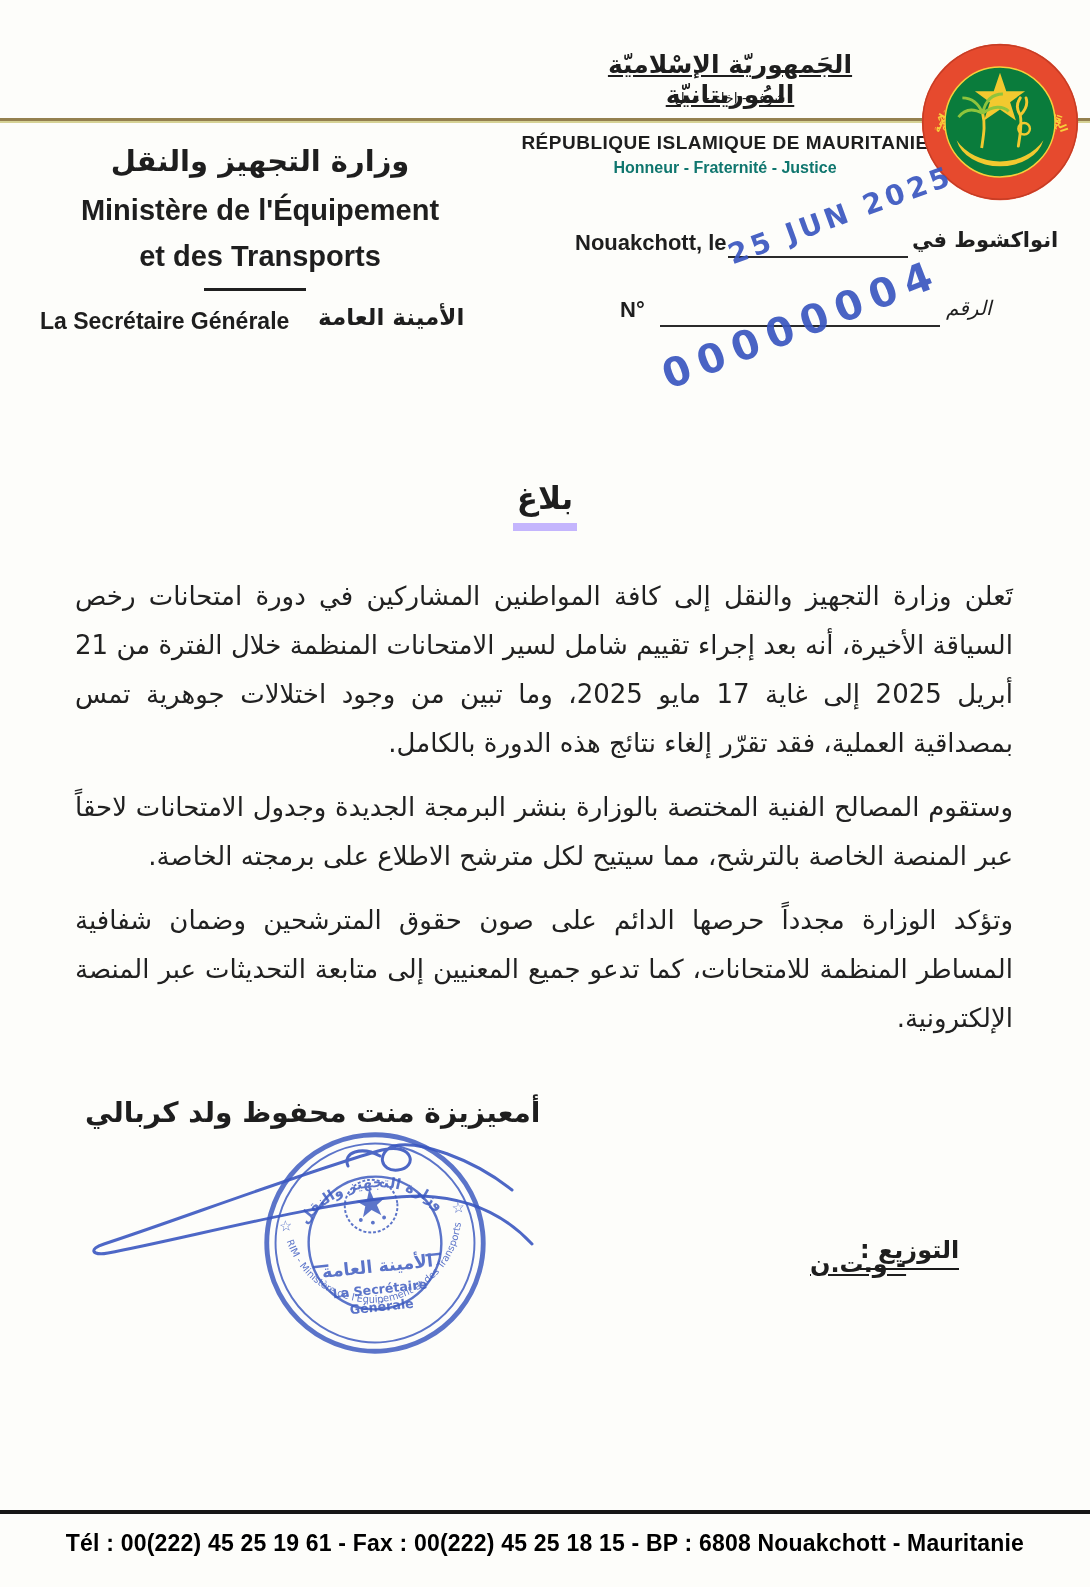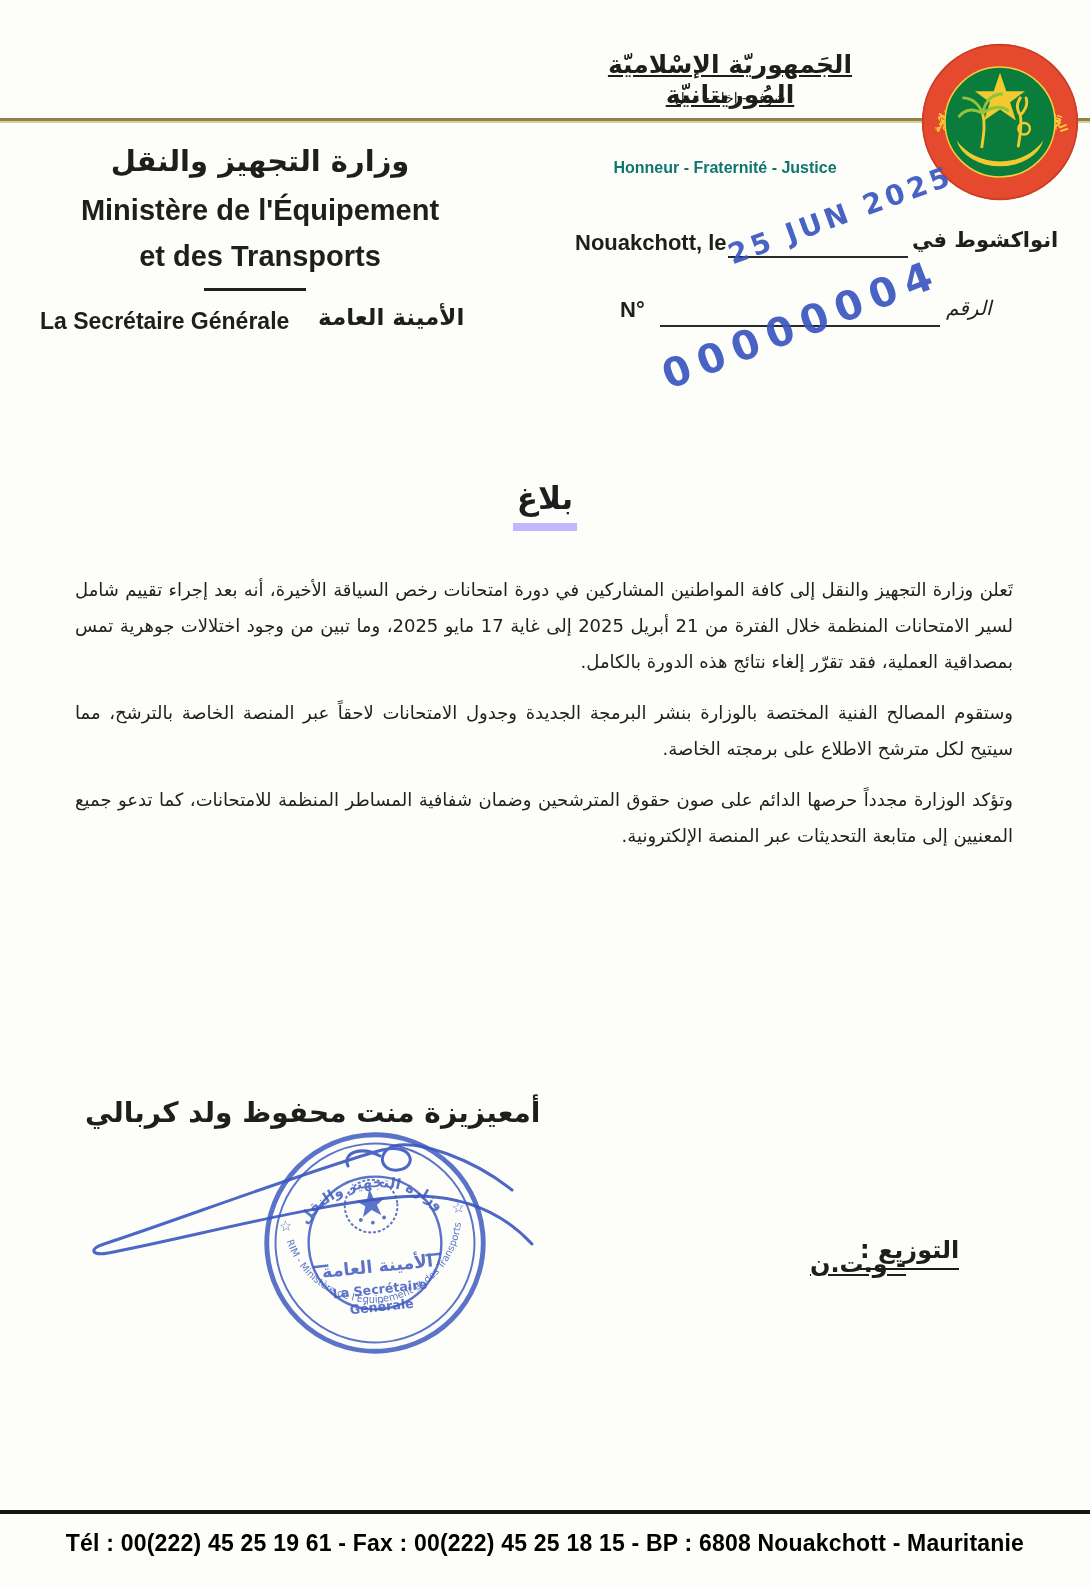--- a/index.html
+++ b/index.html
@@ -38,21 +38,21 @@
     letter-spacing:4px;transform:rotate(-20deg);transform-origin:left bottom;
     font-family:"DejaVu Sans",sans-serif;opacity:.92;white-space:nowrap;z-index:3;}
   .num-stamp{left:672px;top:352px;color:#3a57c0;font-weight:bold;font-size:40px;
     letter-spacing:9px;transform:rotate(-21deg);transform-origin:left bottom;
     font-family:"DejaVu Sans",sans-serif;opacity:.92;white-space:nowrap;z-index:3;}
   
   .doc-title{left:0;top:480px;width:1090px;text-align:center;}
   .doc-title span{display:inline-block;font-weight:bold;font-size:31px;
     border-bottom:8px solid #c4b5fd;padding:0 4px 7px;}
   
-  .body-text{left:75px;top:572px;width:938px;font-size:18px;line-height:36px;
+  .body-text{left:75px;top:572px;width:938px;font-size:26px;line-height:49px;
     text-align:justify;color:#212121;}
   .body-text p{margin:0 0 15px 0;}
   
   .sig-name{left:85px;top:1096px;font-weight:bold;font-size:28px;z-index:4;}
   .sig-flourish{left:80px;top:1112px;z-index:6;}
   .stamp{left:258px;top:1126px;width:234px;height:234px;z-index:5;transform:rotate(-6deg);}
   
   .dist-label{left:860px;top:1236px;width:140px;text-align:left;}
   .dist-label span{display:inline-block;font-weight:bold;font-size:24px;border-bottom:2px solid #1a1a1a;padding-bottom:4px;}
   .dist-item{left:810px;top:1250px;width:190px;font-weight:bold;font-size:24px;text-align:left;text-decoration:underline;}
@@ -63,20 +63,21 @@
 </style>
 </head>
 <body>
 
 <div class="page">
 
   <div class="abs top-rule"></div>
 
   <div class="abs rep-ar ar">الجَمهوريّة الإسْلاميّة المُوريتانيّة</div>
   <div class="abs rep-ar-motto ar">شرف - إخاء - عدل</div>
+  <div class="abs rep-fr">RÉPUBLIQUE ISLAMIQUE DE MAURITANIE</div>
   <div class="abs rep-fr-motto">Honneur - Fraternité - Justice</div>
 
   <svg class="abs seal" viewBox="0 0 170 170">
     <circle cx="85" cy="85" r="81" fill="#e64a2e"></circle>
     <circle cx="85" cy="85" r="80" fill="none" stroke="#c53d25" stroke-width="1.5"></circle>
     <defs>
       <path id="sealTop" d="M 22 96 A 66 66 0 0 1 148 96"></path>
       <path id="sealBot" d="M 20 78 A 68 68 0 0 0 150 78"></path>
     </defs>
     <text font-size="11" font-weight="bold" fill="#f7cf3a" font-family="DejaVu Sans, sans-serif">

